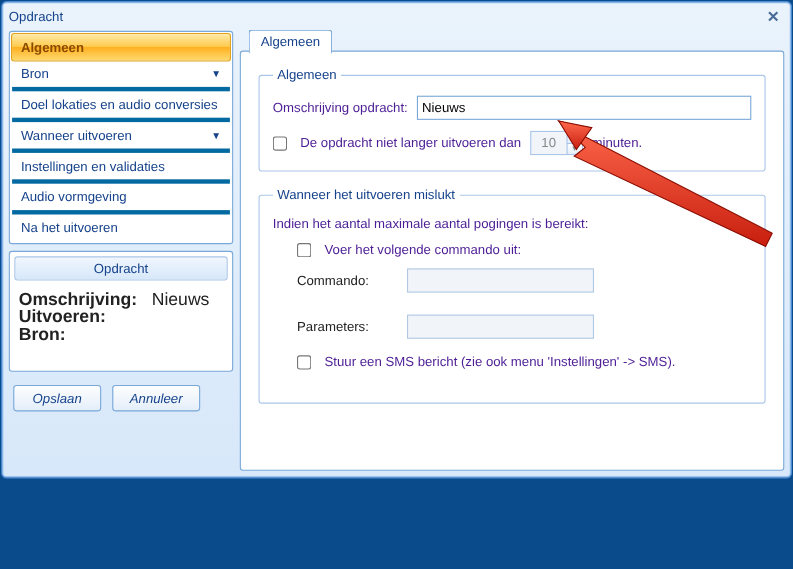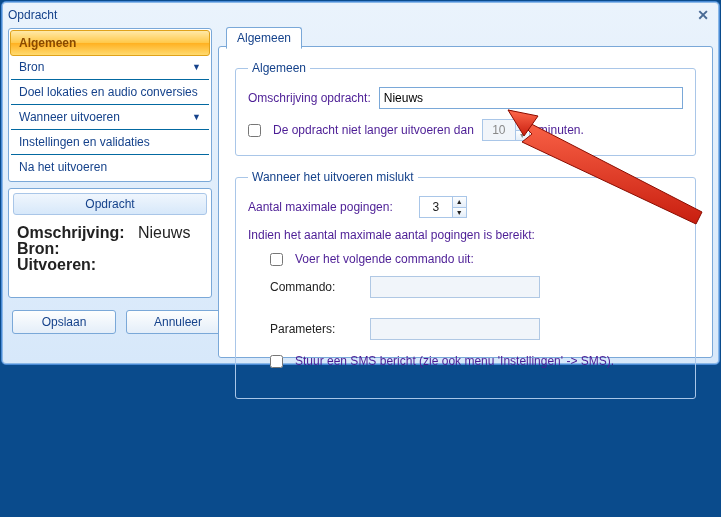--- a/index.html
+++ b/index.html
@@ -1,34 +1,34 @@
 <!DOCTYPE html>
 <html><head>
 <meta charset="utf-8">
 <style>
   html,body{margin:0;padding:0;font-family:"Segoe UI",Tahoma,Arial,sans-serif;font-size:12px;color:#222;}
   body{background:#0a4b8c;width:721px;height:517px;overflow:hidden;}
-  .window{width:719px;height:364px;margin:1px;background:linear-gradient(#eaf3fc,#d7e8fa);border:1px solid #4a8bd6;border-radius:5px;box-shadow:0 0 0 1px #8ab8e8 inset;position:relative;box-sizing:border-box;}
+  .window{width:719px;height:434px;margin:1px;background:linear-gradient(#eaf3fc,#d7e8fa);border:1px solid #4a8bd6;border-radius:5px;box-shadow:0 0 0 1px #8ab8e8 inset;position:relative;box-sizing:border-box;}
   .titlebar{height:26px;display:flex;align-items:center;padding:0 6px;}
   .titlebar .title{color:#15428b;font-size:12px;}
   .close-btn{margin-left:auto;color:#4a6b95;font-size:14px;font-weight:bold;cursor:default;width:20px;text-align:center;}
   .content{position:absolute;top:26px;left:6px;right:6px;bottom:6px;display:flex;gap:6px;}
   .col-left{width:204px;display:flex;flex-direction:column;gap:6px;}
   .col-right{flex:1;display:flex;flex-direction:column;}
   .panel{background:#fff;border:1px solid #7aa8d8;border-radius:3px;box-sizing:border-box;}
   .nav{padding:2px;}
-  .nav-item{padding:5px 8px;color:#15428b;cursor:default;border-bottom:1px solid #0369a1;display:flex;align-items:center;}
+  .nav-item{padding:5px 8px;color:#15428b;cursor:default;border-bottom:4px solid #0369a1;display:flex;align-items:center;}
   .nav-item:last-child{border-bottom:none;}
   .nav-item .arrow{margin-left:auto;font-size:9px;color:#15428b;}
   .nav-item.selected{background:linear-gradient(#ffe9a8,#ffc94a 49%,#ffb020 50%,#ffda6f);font-weight:bold;color:#8a4a00;border:1px solid #e0a21a;border-radius:3px;margin:-1px;}
   .mini-header{background:linear-gradient(#f0f6fd,#d7e8fa);color:#15428b;text-align:center;border:1px solid #a9c6e8;border-radius:3px;padding:3px 0;margin:4px;font-size:12px;}
   .mini-body{padding:6px 8px;font-size:16px;line-height:16px;}
   .mini-body .k{font-weight:bold;}
   .buttons{display:flex;gap:10px;padding:6px 4px 4px 4px;}
-  .btn{flex:0 0 auto;width:78px;text-align:center;padding:4px 12px;background:linear-gradient(#fdfefe,#e4eef9);border:1px solid #7aa8d8;border-radius:3px;color:#15428b;cursor:default;}
+  .btn{flex:0 0 auto;width:78px;text-align:center;padding:4px 0;background:linear-gradient(#fdfefe,#e4eef9);border:1px solid #7aa8d8;border-radius:3px;color:#15428b;cursor:default;font-style:italic;}
   .right-inner{flex:1;position:relative;}
   .tab{position:absolute;top:-1px;left:8px;background:#fff;border:1px solid #7aa8d8;border-bottom:1px solid #fff;border-radius:3px 3px 0 0;padding:3px 10px;color:#15428b;z-index:2;}
   .right-body{position:absolute;top:18px;left:0;right:0;bottom:0;border:1px solid #7aa8d8;background:#fff;border-radius:3px;padding:14px 16px;box-sizing:border-box;}
   fieldset{border:1px solid #a9c6e8;border-radius:3px;margin:0 0 14px 0;padding:12px 12px 14px 12px;}
   legend{color:#15428b;padding:0 4px;font-size:12px;}
   .row{display:flex;align-items:center;gap:8px;margin-bottom:10px;}
   .row label{color:#4c1d95;}
   input[type=text].wide{flex:1;height:20px;border:1px solid #7aa8d8;padding:0 4px;font-family:inherit;font-size:12px;}
   input[type=text].small{width:160px;height:20px;border:1px solid #b0c8e4;background:#f1f5fa;padding:0 4px;}
   input[type=checkbox]{margin:0 4px 0 0;}
@@ -67,31 +67,34 @@
               <span>Doel lokaties en audio conversies</span>
             </div>
             <div class="nav-item">
               <span>Wanneer uitvoeren</span>
               <span class="arrow">▼</span>
             </div>
             <div class="nav-item">
               <span>Instellingen en validaties</span>
             </div>
             <div class="nav-item">
+              <span>Audio vormgeving</span>
+            </div>
+            <div class="nav-item">
               <span>Na het uitvoeren</span>
             </div>
           </div>
       </div>
 
       <div class="panel" style="height:110px;">
         <div class="mini-header">Opdracht</div>
         <div class="mini-body">
           <div><span class="k">Omschrijving:</span>&nbsp;&nbsp;&nbsp;<span>Nieuws</span></div>
+          <div><span class="k">Uitvoeren:</span> <span></span></div>
           <div><span class="k">Bron:</span> <span></span></div>
-          <div><span class="k">Uitvoeren:</span> <span></span></div>
         </div>
       </div>
 
 
       <div class="buttons">
         <div class="btn">Opslaan</div>
         <div class="btn">Annuleer</div>
       </div>
     </div>
 
@@ -116,31 +119,20 @@
                     <div>▼</div>
                   </span>
               </span>
               <label>minuten.</label>
             </div>
           </fieldset>
 
           <fieldset>
             <legend>Wanneer het uitvoeren mislukt</legend>
             <div class="row">
-              <label>Aantal maximale pogingen:</label>
-              <span style="width:10px;"></span>
-              <span class="spinner">
-                <input value="3" style="">
-                <span class="sp">
-                    <div>▲</div>
-                    <div>▼</div>
-                  </span>
-              </span>
-            </div>
-            <div class="row">
               <label>Indien het aantal maximale aantal pogingen is bereikt:</label>
             </div>
             <div class="row sub">
               <input type="checkbox" style="">
               <label>Voer het volgende commando uit:</label>
             </div>
             <div class="form-grid">
               <label>Commando:</label>
               <input type="text" class="small" disabled="" value="" style="">
               <label>Parameters:</label>

